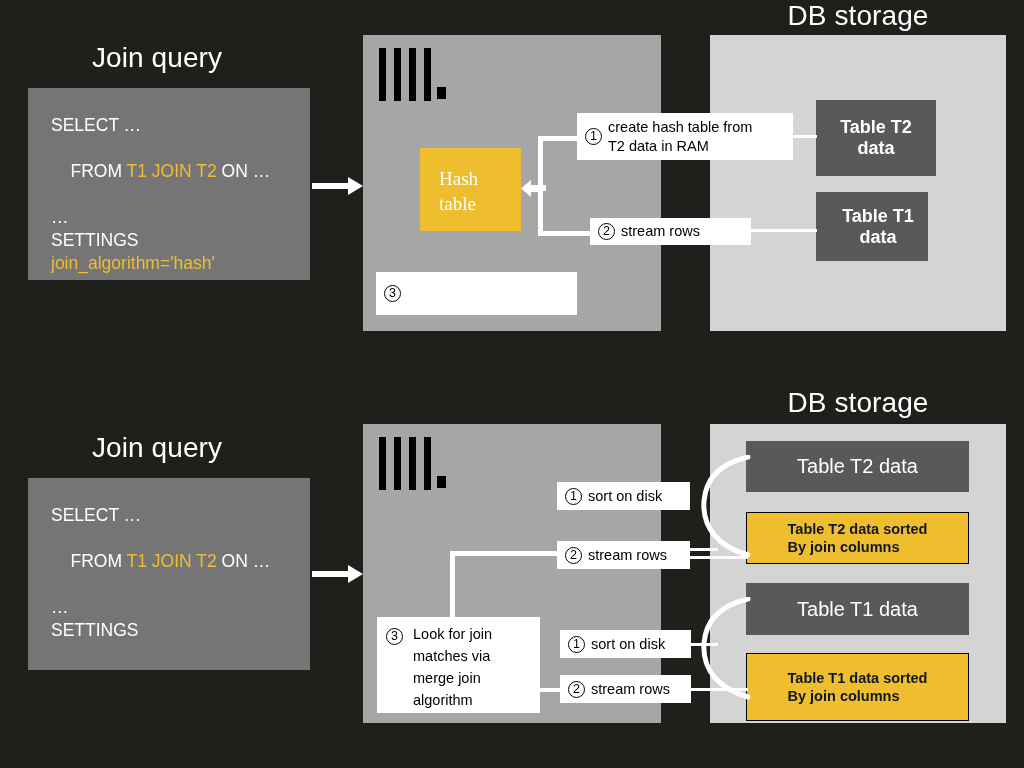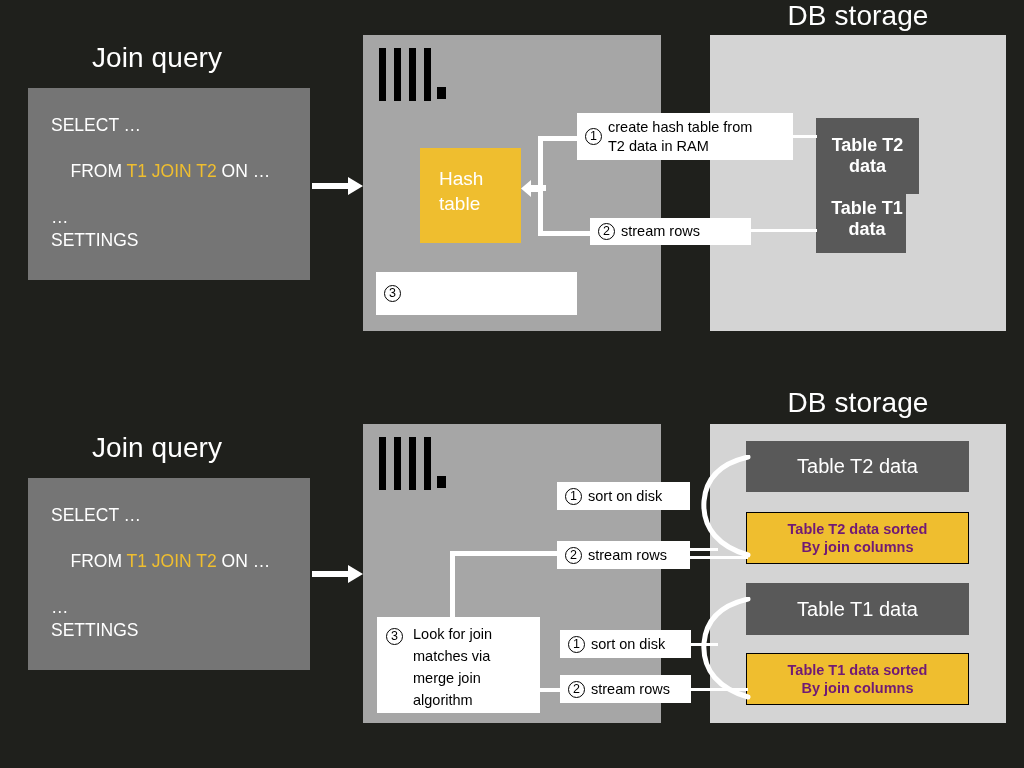--- a/index.html
+++ b/index.html
@@ -71,28 +71,27 @@
     text-align:center;
     line-height:21px;
     box-sizing:border-box;
   }
   .tbl-box.t-small{font-size:18px;}
   .tbl-box.t-wide{font-size:20px;font-weight:400;}
 
   .sorted-box{
     background:#EFBE2F;
     border:1.5px solid #000000;
-    color:#701a75;
+    color:#0f172a;
     font-weight:bold;
     font-size:14.5px;
     line-height:18px;
     display:flex;
     align-items:center;
     justify-content:center;
-    text-align:center;
     box-sizing:border-box;
   }
 
   .hash-box{
     background:#EFBE2F;
     color:#ffffff;
     font-size:19px;
     line-height:25px;
     box-sizing:border-box;
     padding:18px 0 0 19px;
@@ -139,20 +138,21 @@
 
 <div class="abs heading" style="left:710px;top:0px;width:296px;">DB storage</div>
 
 <div class="abs query-box" style="left:16px;top:88px;width:282px;height:192px;">
   <div class="query-line">SELECT …</div>
   <div class="query-line">
     <span>FROM </span><span class="kw-y">T1 JOIN T2</span><span> ON …</span>
   </div>
   <div class="query-line">…</div>
   <div class="query-line">SETTINGS</div>
+  <div class="query-line kw-y">join_algorithm='hash'</div>
 </div>
 
 <div class="abs flow-arrow" style="left:312px;top:176px;width:52px;height:20px;">
   <svg width="52" height="20" viewBox="0 0 52 20">
     <path d="M0 7 L36 7 L36 1 L51 10 L36 19 L36 13 L0 13 Z" fill="#ffffff"></path>
   </svg>
 </div>
 
 <div class="abs proc-panel" style="left:363px;top:35px;width:298px;height:296px;"></div>
 
@@ -173,41 +173,41 @@
 <div class="abs flow-arrow" style="left:521px;top:180px;width:22px;height:17px;">
   <svg width="22" height="17" viewBox="0 0 22 17">
     <path d="M22 5 L10 5 L10 0 L0 8.5 L10 17 L10 12 L22 12 Z" fill="#ffffff"></path>
   </svg>
 </div>
 <div class="abs wline" style="left:538px;top:185px;width:8px;height:6px;"></div>
 
 <div class="abs wline" style="left:793px;top:135px;width:24px;height:3px;"></div>
 <div class="abs wline" style="left:751px;top:229px;width:66px;height:3px;"></div>
 
-<div class="abs hash-box" style="left:420px;top:148px;width:101px;height:95px;">Hash<br>table</div>
+<div class="abs hash-box" style="left:420px;top:148px;width:101px;height:83px;font-family:Liberation Serif, serif;">Hash<br>table</div>
 
 <div class="abs callout pad" style="left:577px;top:113px;width:216px;height:47px;">
   <span class="num">1</span>
   <span class="ctext">create hash table from
 T2 data in RAM</span>
 </div>
 
 <div class="abs callout pad" style="left:590px;top:218px;width:161px;height:27px;">
   <span class="num">2</span>
   <span class="ctext">stream rows</span>
 </div>
 
 <div class="abs callout pad" style="left:376px;top:272px;width:201px;height:43px;">
   <span class="num">3</span>
 </div>
 
-<div class="abs tbl-box t-small" style="left:816px;top:118px;width:103px;height:76px;white-space:pre-line;">Table T2
+<div class="abs tbl-box t-small" style="left:816px;top:100px;width:120px;height:76px;white-space:pre-line;">Table T2
 data</div>
 
-<div class="abs tbl-box t-small" style="left:816px;top:184px;width:90px;height:69px;white-space:pre-line;padding-left:12px;">Table T1
+<div class="abs tbl-box t-small" style="left:816px;top:192px;width:112px;height:69px;white-space:pre-line;padding-left:12px;">Table T1
 data</div>
 
 <div class="abs heading" style="left:16px;top:432px;width:282px;">Join query</div>
 
 <div class="abs heading" style="left:710px;top:387px;width:296px;">DB storage</div>
 
 <div class="abs query-box" style="left:16px;top:478px;width:282px;height:192px;">
   <div class="query-line">SELECT …</div>
   <div class="query-line">
     <span>FROM </span><span class="kw-y">T1 JOIN T2</span><span> ON …</span>
@@ -283,14 +283,14 @@
 algorithm</span>
 </div>
 
 <div class="abs tbl-box t-wide" style="left:746px;top:441px;width:223px;height:51px;white-space:pre-line;">Table T2 data</div>
 
 <div class="abs sorted-box" style="left:746px;top:512px;width:223px;height:52px;white-space:pre-line;">Table T2 data sorted
 By join columns</div>
 
 <div class="abs tbl-box t-wide" style="left:746px;top:583px;width:223px;height:52px;white-space:pre-line;">Table T1 data</div>
 
-<div class="abs sorted-box" style="left:746px;top:653px;width:223px;height:52px;white-space:pre-line;">Table T1 data sorted
+<div class="abs sorted-box" style="left:746px;top:653px;width:223px;height:68px;white-space:pre-line;">Table T1 data sorted
 By join columns</div>
 
 </body></html>

